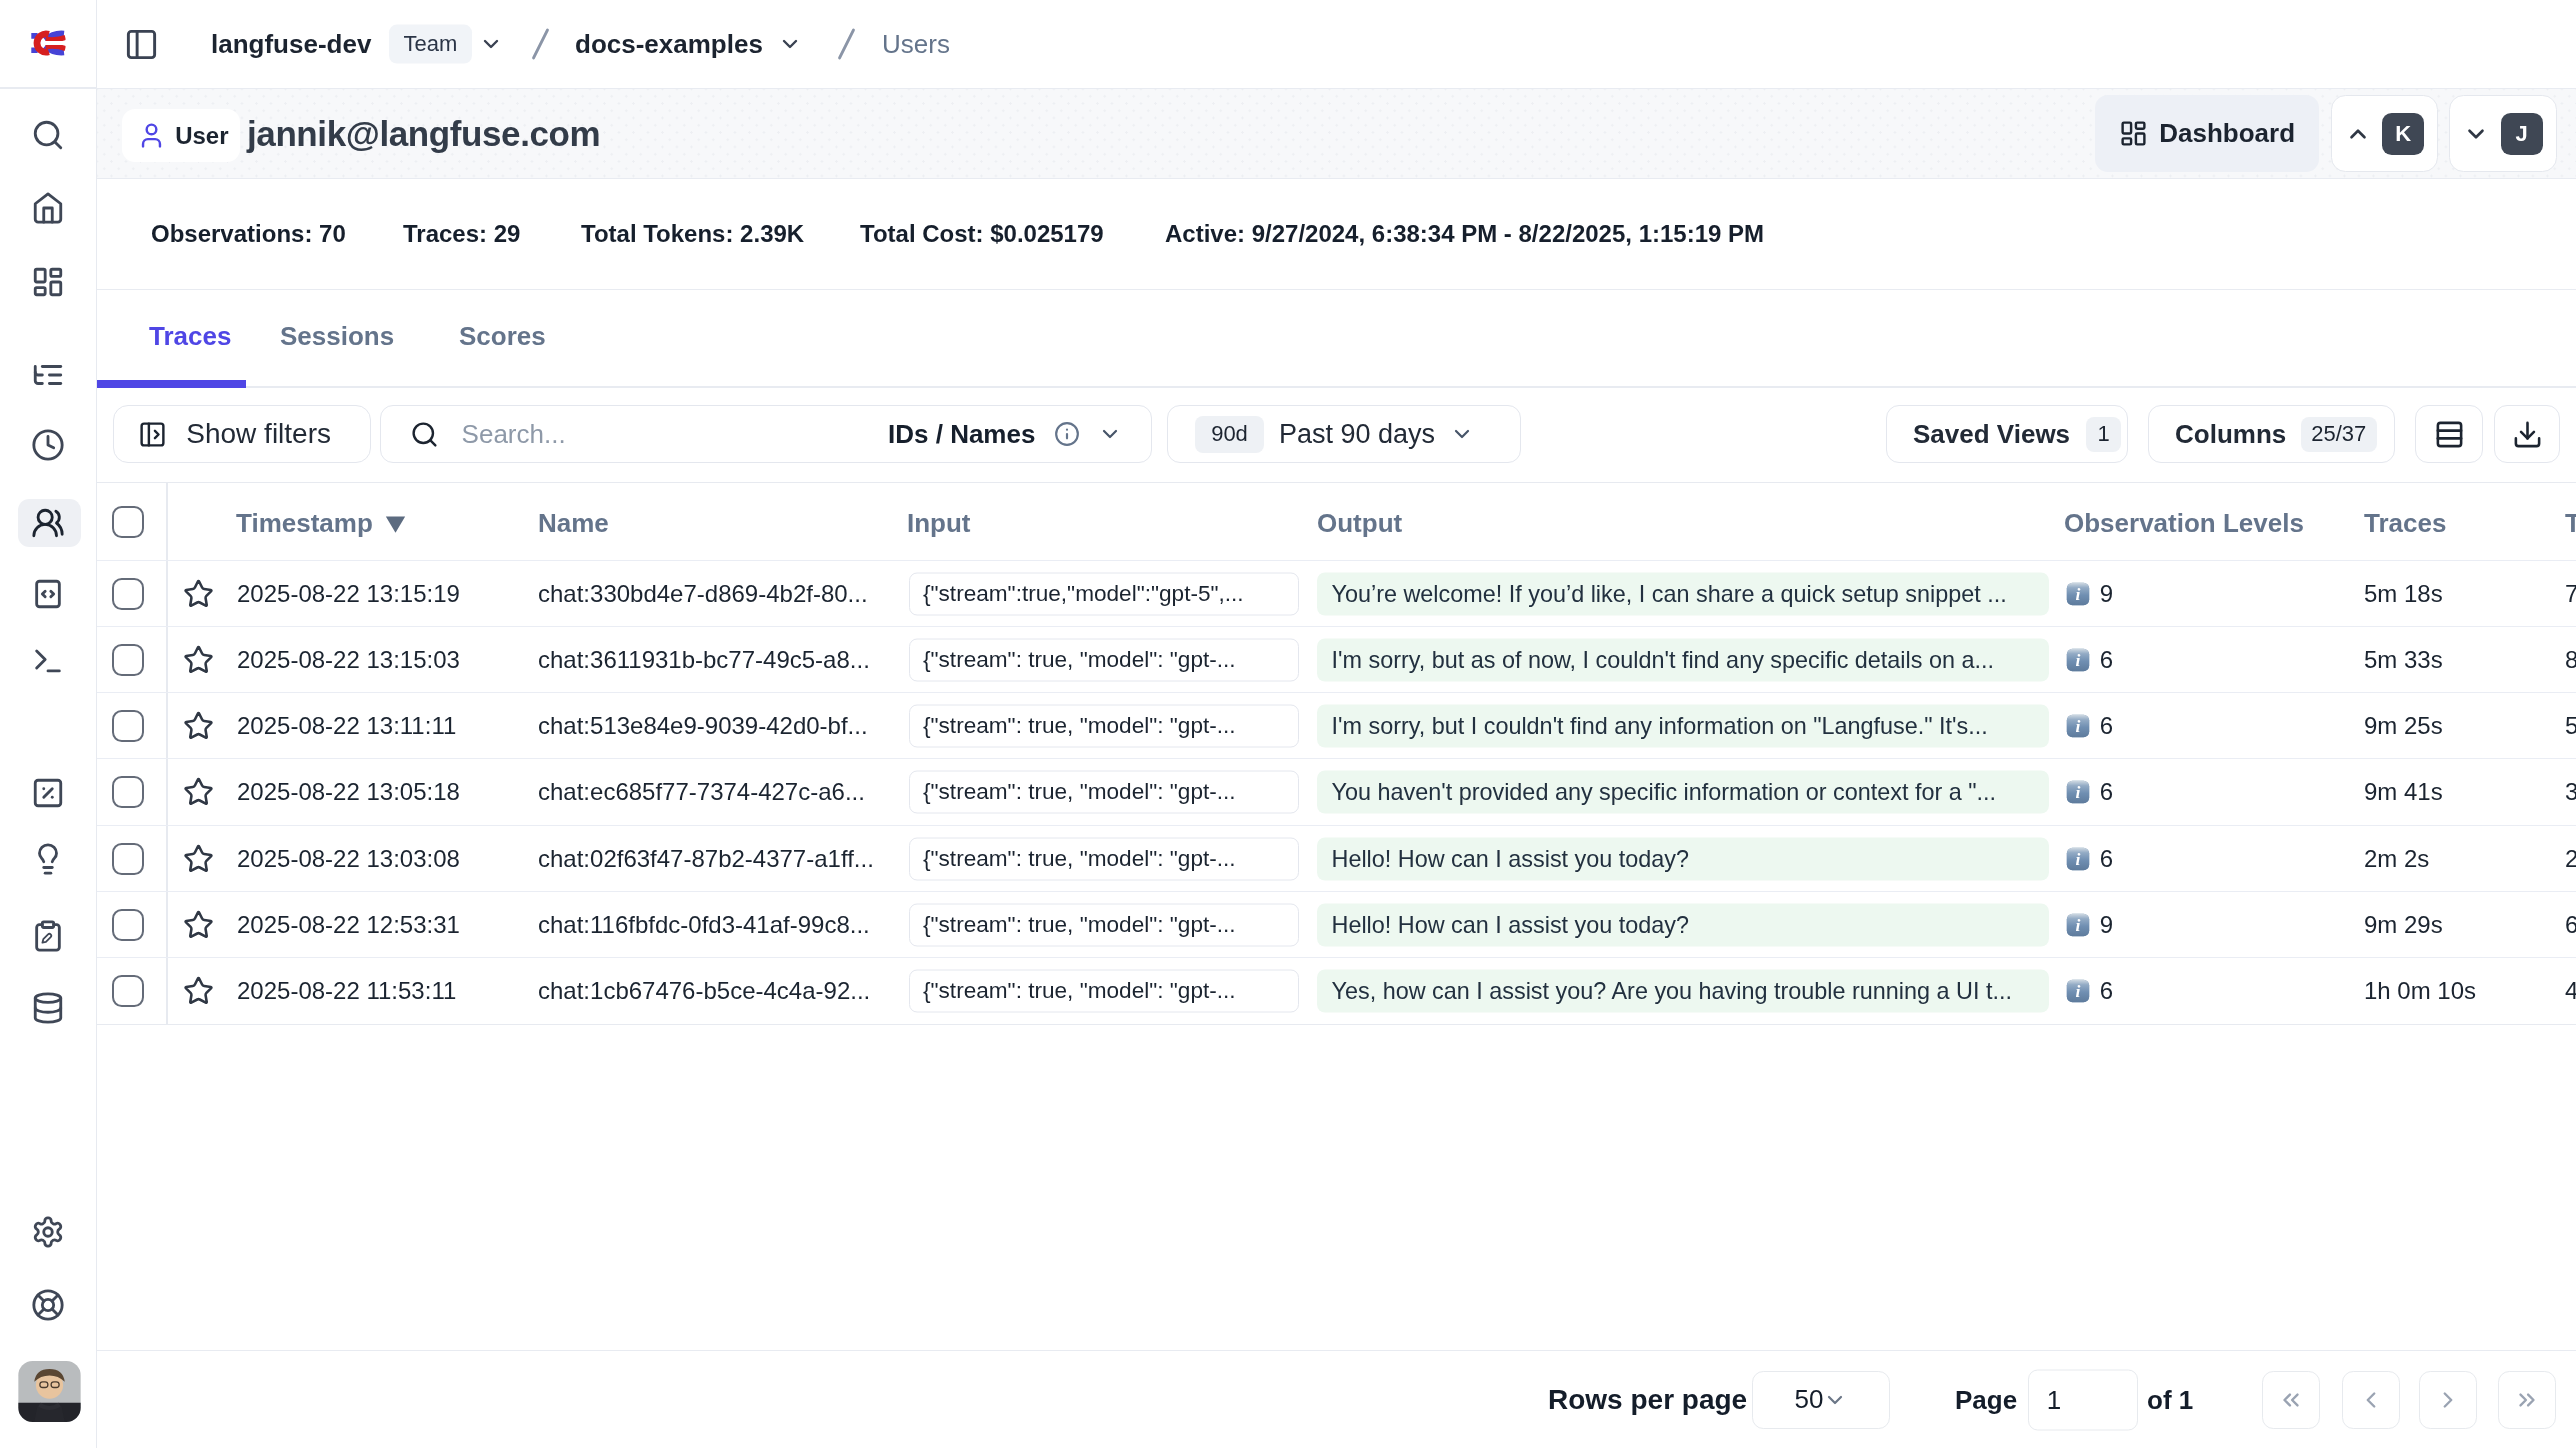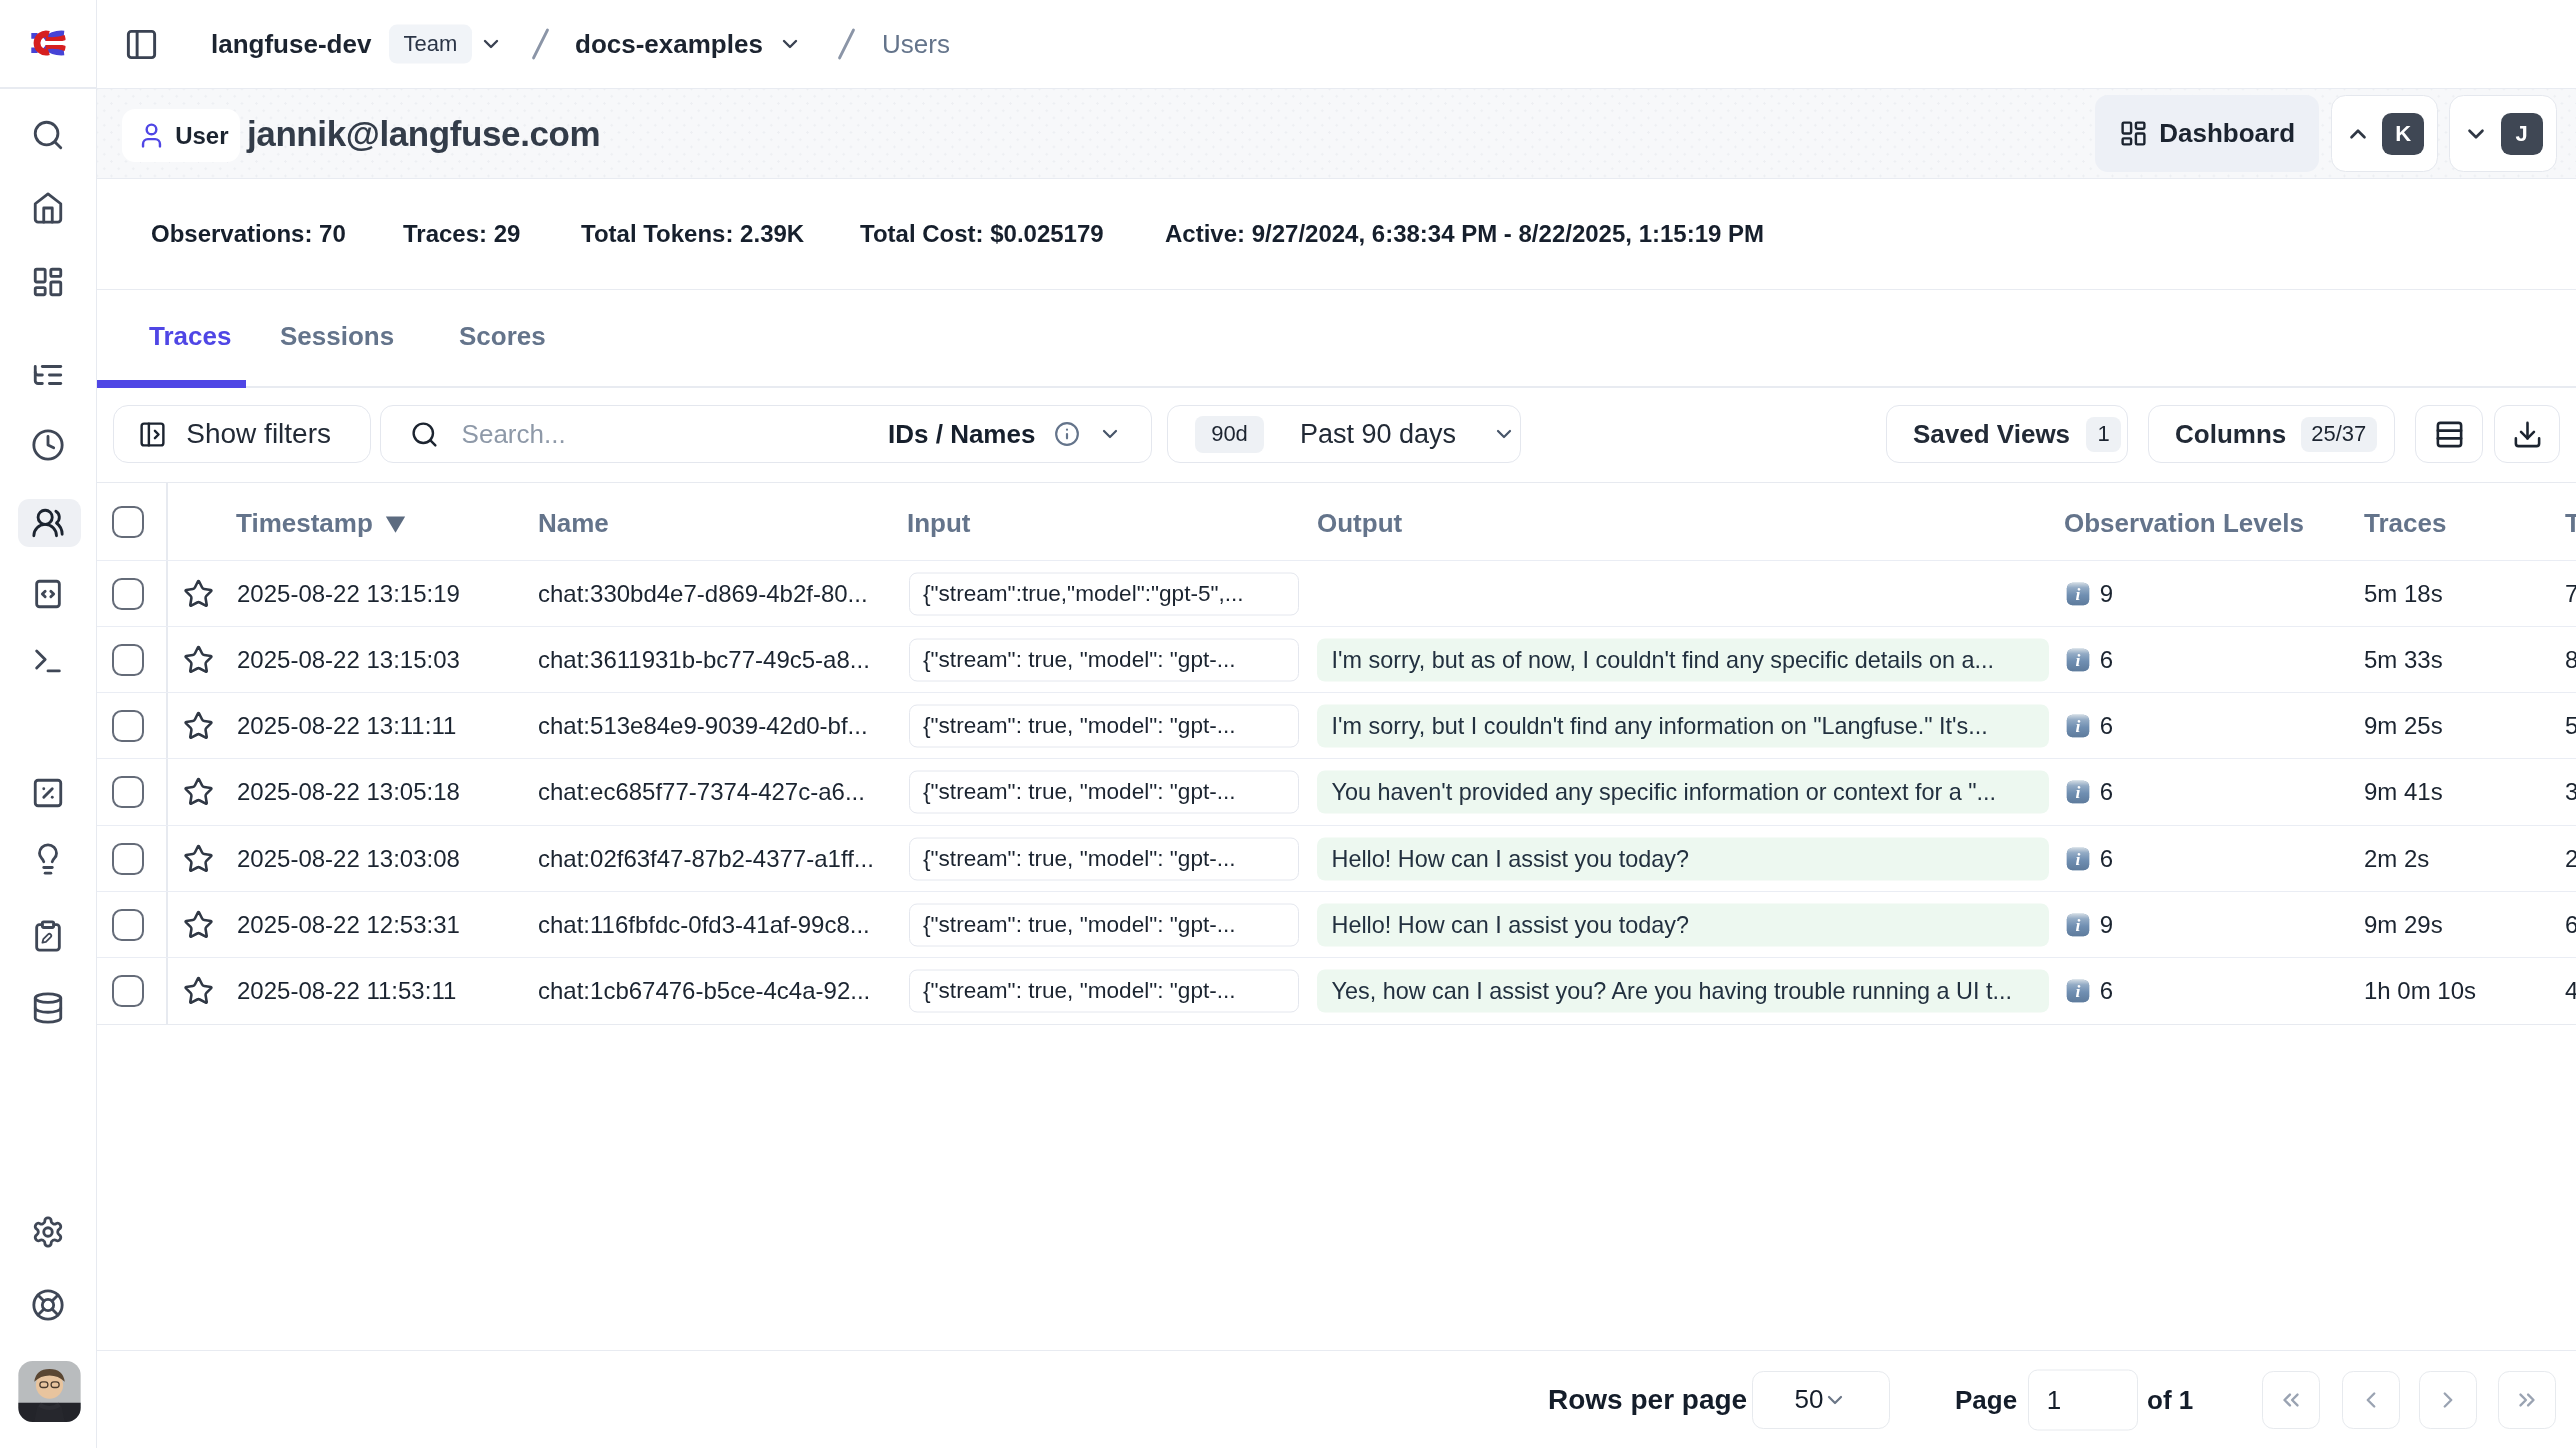--- a/index.html
+++ b/index.html
@@ -303,21 +303,21 @@
   <span style="position:absolute; left:507px; font-size:26px; font-weight:bold; color:#161f2c;">IDs / Names</span>
   <svg style="position:absolute; left:673px;" width="26" height="26" viewBox="0 0 24 24" fill="none" stroke="#64748b" stroke-width="2" stroke-linecap="round" stroke-linejoin="round">
       <circle cx="12" cy="12" r="10"></circle>
       <path d="M12 16v-4"></path>
       <path d="M12 8h.01"></path>
     </svg>
   <svg style="position:absolute; left:717px;" width="24" height="24" viewBox="0 0 24 24" fill="none" stroke="#475569" stroke-width="2.2" stroke-linecap="round" stroke-linejoin="round">
       <path d="m6 9 6 6 6-6"></path>
     </svg>
 </div>
-<div class="fbtn" style="left:1167px; width:354px; padding-left:27px; gap:36px;">
+<div class="fbtn" style="left:1167px; width:354px; padding-left:27px; gap:15px;">
   <div class="minibadge" style="width:69px; height:37px;">90d</div>
   <span style="font-size:27px;">Past 90 days</span>
   <svg width="24" height="24" viewBox="0 0 24 24" fill="none" stroke="#475569" stroke-width="2.2" stroke-linecap="round" stroke-linejoin="round">
       <path d="m6 9 6 6 6-6"></path>
     </svg>
 </div>
 <div class="fbtn" style="left:1886px; width:242px; padding-left:26px; gap:16px;">
   <span style="font-size:26px; font-weight:bold;">Saved Views</span>
   <div class="minibadge" style="width:35px; height:35px;">1</div>
 </div>
@@ -359,20 +359,21 @@
 
   <div id="rows">
   <div class="row" style="top: 77px;">
     <div class="cbox"></div>
     <svg class="star" width="31" height="31" viewBox="0 0 24 24" fill="none" stroke="#2f3744" stroke-width="2" stroke-linecap="round" stroke-linejoin="round">
           <path d="M11.525 2.295a.53.53 0 0 1 .95 0l2.31 4.679a2.123 2.123 0 0 0 1.595 1.16l5.166.756a.53.53 0 0 1 .294.904l-3.736 3.638a2.123 2.123 0 0 0-.611 1.878l.882 5.14a.53.53 0 0 1-.771.56l-4.618-2.428a2.122 2.122 0 0 0-1.973 0L6.396 21.01a.53.53 0 0 1-.77-.56l.881-5.139a2.122 2.122 0 0 0-.611-1.879L2.16 9.795a.53.53 0 0 1 .294-.906l5.165-.755a2.122 2.122 0 0 0 1.597-1.16z"></path>
         </svg>
     <div class="cell c-ts" style="left:140px;">2025-08-22 13:15:19</div>
     <div class="cell c-name" style="left:441px; max-width:362px; overflow:hidden;">chat:330bd4e7-d869-4b2f-80...</div>
     <div class="ibox c-in">{"stream":true,"model":"gpt-5",...</div>
+    <div class="ochip c-out">You’re welcome! If you’d like, I can share a quick setup snippet ...</div>
     <div class="obs">
       <svg width="24" height="24" viewBox="0 0 30 30" style="font-size:30px">
             <defs></defs>
             <rect x="1" y="1" width="28" height="28" rx="7" fill="#7e9ab8"></rect>
             <rect x="1" y="1" width="28" height="28" rx="7" fill="url(#ig)"></rect>
             <text x="15" y="23" text-anchor="middle" font-family="Liberation Serif, serif" font-style="italic" font-weight="bold" font-size="22" fill="#fff">i</text>
           </svg>
       <span class="c-obs">9</span>
     </div>
     <div class="cell lat c-lat">5m 18s</div>

